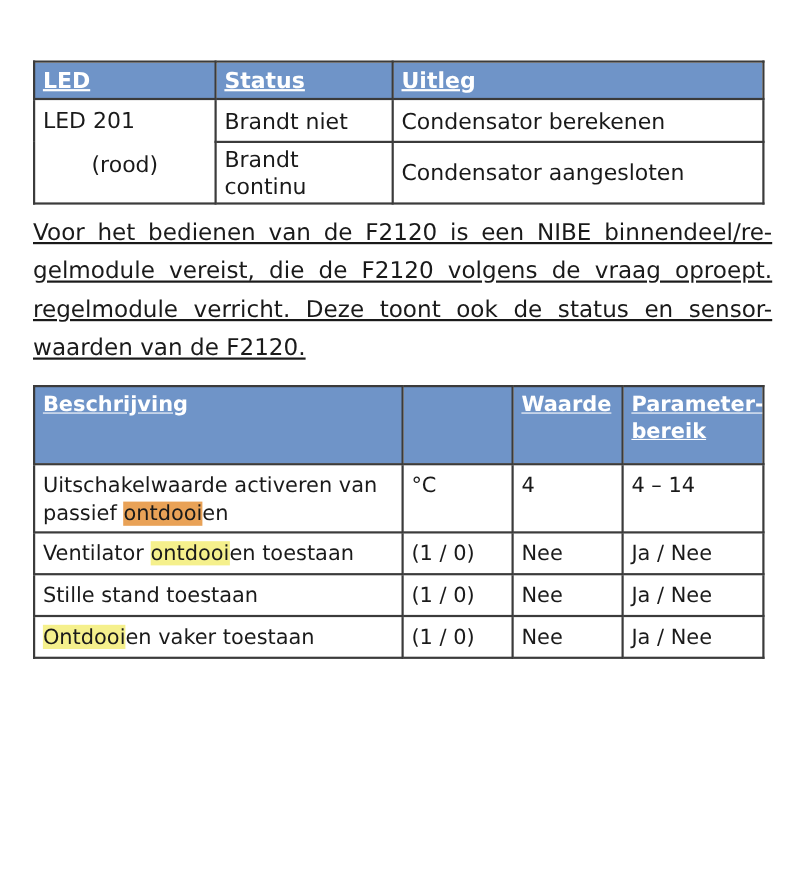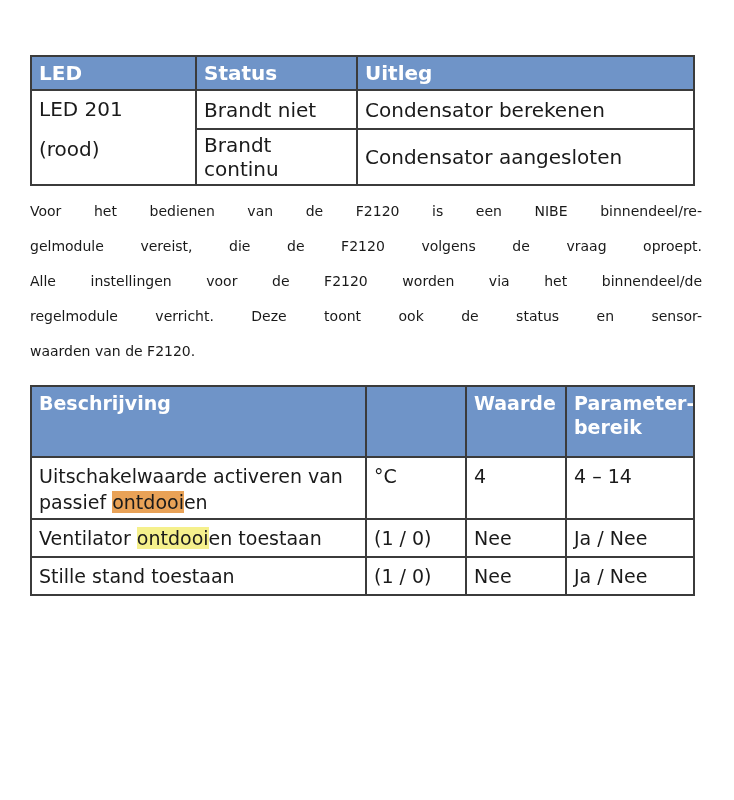--- a/index.html
+++ b/index.html
@@ -16,40 +16,40 @@
     width:734px;height:800px;background:var(--page-bg);
     font-family:"DejaVu Sans", sans-serif;color:var(--text-dark);
     overflow:hidden;
   }
   .page{padding:55px 0 0 30px;width:663px;}
 
   table{border-collapse:collapse;table-layout:fixed;width:663px;}
   th,td{border:2px solid var(--border-dark);overflow:hidden;}
   th{
     background:var(--header-blue);color:#fff;text-align:left;
-    font-weight:bold;vertical-align:top;padding:4px 7px;
+    font-weight:bold;vertical-align:top;padding:4px 7px;text-decoration:underline;
   }
   td{padding:3px 7px;vertical-align:middle;}
 
   
   .t1{font-size:20px;}
   .t1 th{font-size:20px;height:24px;vertical-align:middle;}
   .t1 td{height:31px;}
   .t1 .led-cell{vertical-align:top;padding-top:6px;line-height:24px;}
-  .t1 .led-line2{margin-top:16px;}
+  .t1 .led-line2{margin-top:16px;text-align:center;}
 
   
   h1.doc-heading{
     margin:30px 0 0 0;color:var(--heading-navy);
     font-family:"Liberation Sans", sans-serif;
     font-size:40px;line-height:44px;font-weight:bold;letter-spacing:-1px;
   }
 
   
-  .para{margin-top:8px;width:672px;font-size:14px;line-height:35px;}
+  .para{margin-top:8px;width:672px;font-size:21px;line-height:35px;text-decoration:underline;}
   .para-line{text-align:justify;text-align-last:justify;white-space:normal;}
   .para-line.last{text-align:right;text-align-last:left;}
 
   
   .t2{margin-top:16px;font-size:19px;}
   .t2 th{font-size:19px;line-height:24px;}
   .t2 td{vertical-align:top;padding-top:5px;line-height:26px;}
   .t2 .r-tall{height:48px;}
   .t2 .r-short{height:28px;}
   .t2 thead tr{height:71px;}
@@ -88,21 +88,20 @@
         <td>Brandt continu</td>
         <td>Condensator aangesloten</td>
       </tr>
     </tbody>
   </table>
 
 
   <div class="para">
     <div class="para-line">Voor het bedienen van de F2120 is een NIBE binnendeel/re-</div>
     <div class="para-line">gelmodule vereist, die de F2120 volgens de vraag oproept.</div>
-    <div class="para-line">Alle instellingen voor de F2120 worden via het binnendeel/de</div>
     <div class="para-line">regelmodule verricht. Deze toont ook de status en sensor-</div>
     <div class="para-line last">waarden van de F2120.</div>
   </div>
 
   <table class="t2">
     <colgroup>
         <col style="width:335px">
         <col style="width:100px">
         <col style="width:100px">
         <col style="width:128px">
@@ -130,16 +129,22 @@
         <td>(1 / 0)</td>
         <td>Nee</td>
         <td>Ja / Nee</td>
       </tr>
       <tr>
         <td class="r-short">Stille stand toestaan</td>
         <td>(1 / 0)</td>
         <td>Nee</td>
         <td>Ja / Nee</td>
       </tr>
+      <tr>
+        <td class="r-short"><span class="hl-yellow">Ontdooi</span><span>en vaker toestaan</span></td>
+        <td>(1 / 0)</td>
+        <td>Nee</td>
+        <td>Ja / Nee</td>
+      </tr>
     </tbody>
   </table>
 
 </div>
 
 </body></html>

